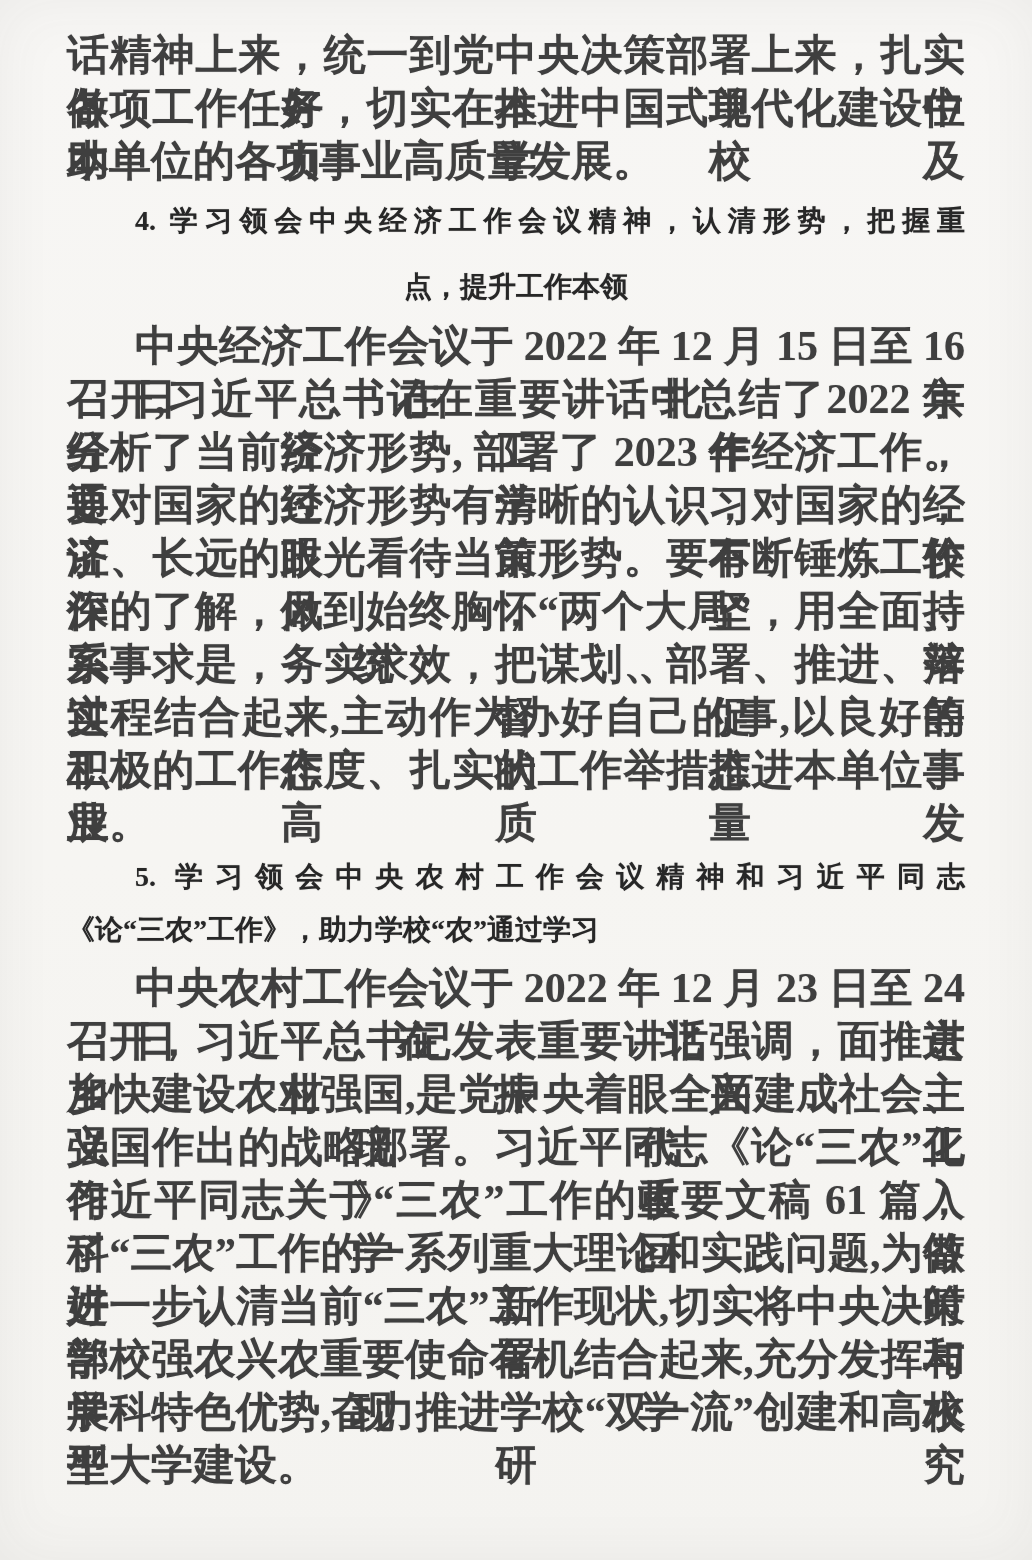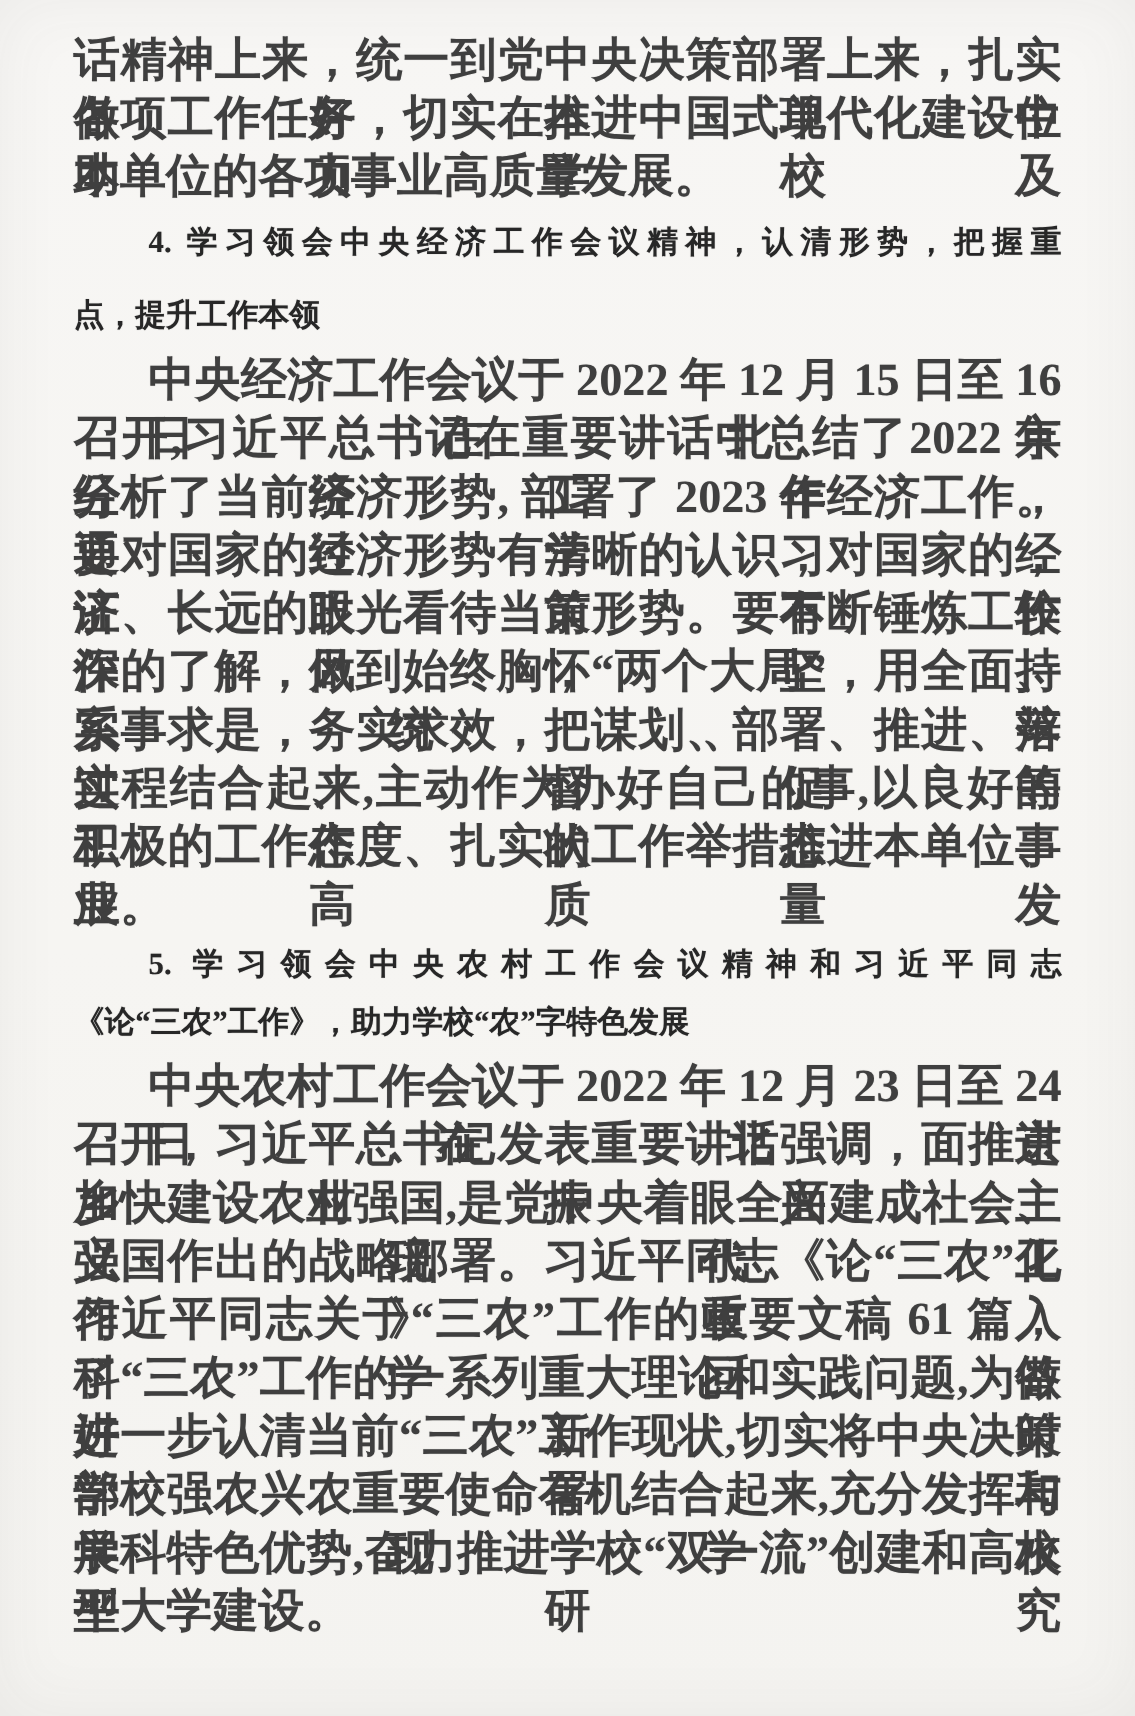--- a/index.html
+++ b/index.html
@@ -37,20 +37,21 @@
   .heading .line {
     font-weight: bold;
     font-size: 28px;
     color: #272727;
     text-shadow: 0 0 1px rgba(40,40,40,0.4);
   }
   
   .heading.loose .line {
     height: 66px;
     line-height: 66px;
+    text-align: center;
   }
   
   .heading.compact + .paragraph { margin-top: 6px; }
   .line.indent { padding-left: 68px; }
   .line.stretch {
     text-align: justify;
     text-align-last: justify;
     text-justify: inter-character;
     white-space: normal;
   }
@@ -76,21 +77,21 @@
         <div class="line stretch">要对国家的经济形势有清晰的认识，对国家的经济政策有较</div>
         <div class="line stretch">证、长远的眼光看待当前形势。要不断锤炼工作作风，坚持</div>
         <div class="line stretch">深的了解，做到始终胸怀“两个大局”，用全面、系统、辩</div>
         <div class="line stretch">实事求是，务实求效，把谋划、部署、推进、落实、督促等</div>
         <div class="line stretch">过程结合起来,主动作为办好自己的事,以良好的工作状态、</div>
         <div class="line stretch">积极的工作态度、扎实的工作举措推进本单位事业高质量发</div>
         <div class="line">展。</div>
       </div>
       <div class="block heading compact">
         <div class="line indent stretch">5. 学习领会中央农村工作会议精神和习近平同志</div>
-        <div class="line">《论“三农”工作》，助力学校“农”字特色发展</div>
+        <div class="line">《论“三农”工作》，助力学校“农”通过学习</div>
       </div>
       <div class="block paragraph">
         <div class="line indent stretch">中央农村工作会议于 2022 年 12 月 23 日至 24 日在北京</div>
         <div class="line stretch">召开，习近平总书记发表重要讲话强调，面推进乡村振兴、</div>
         <div class="line stretch">加快建设农业强国,是党中央着眼全面建成社会主义现代化</div>
         <div class="line stretch">强国作出的战略部署。习近平同志《论“三农”工作》收入</div>
         <div class="line stretch">习近平同志关于“三农”工作的重要文稿 61 篇，科学回答</div>
         <div class="line stretch">了“三农”工作的一系列重大理论和实践问题,为做好新时</div>
         <div class="line stretch">进一步认清当前“三农”工作现状,切实将中央决策部署与</div>
         <div class="line stretch">学校强农兴农重要使命有机结合起来,充分发挥和展现学校</div>

